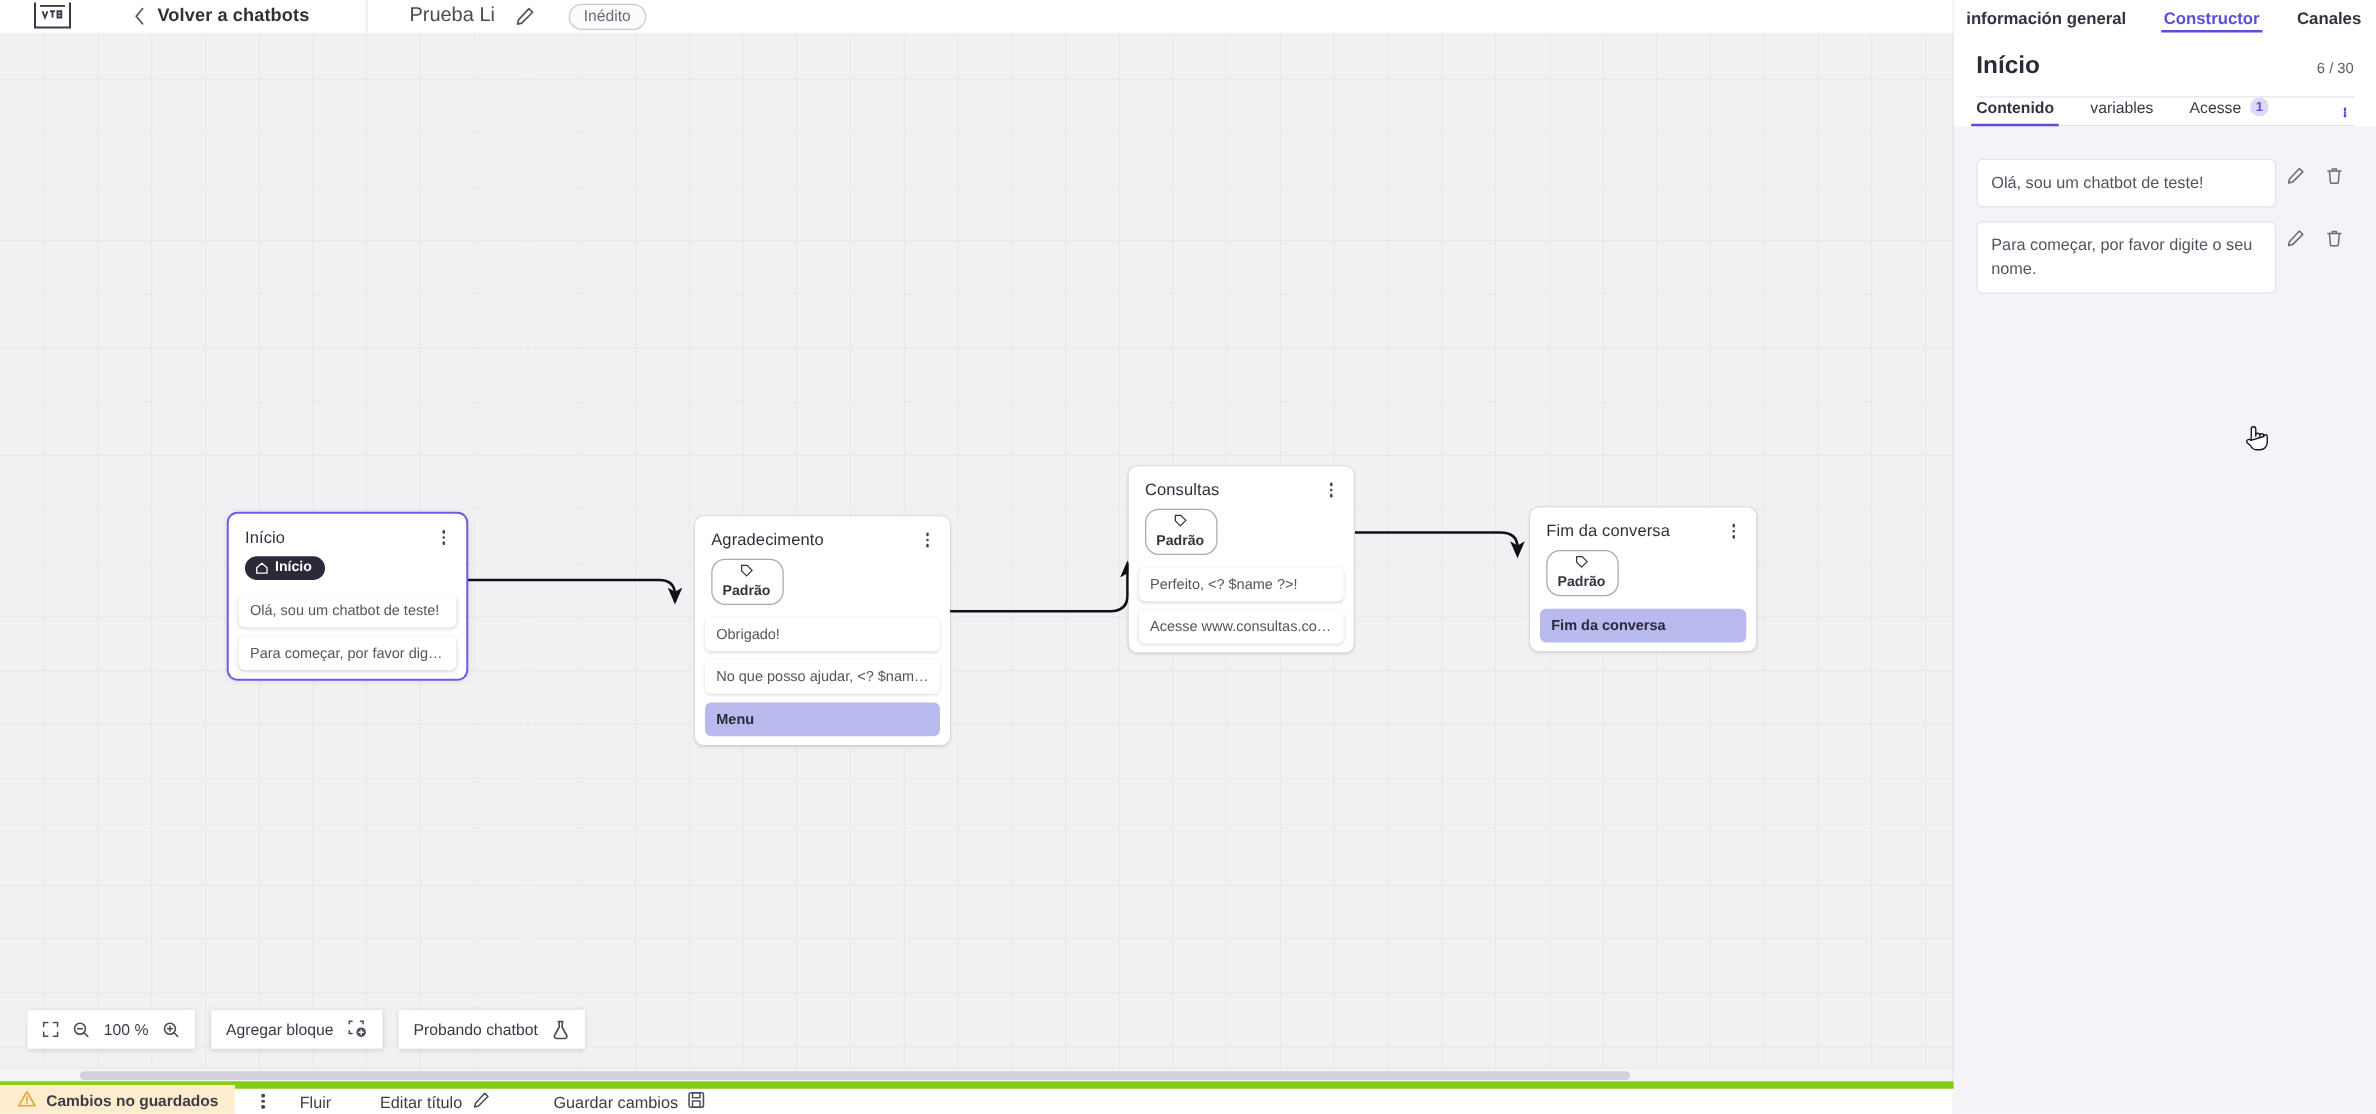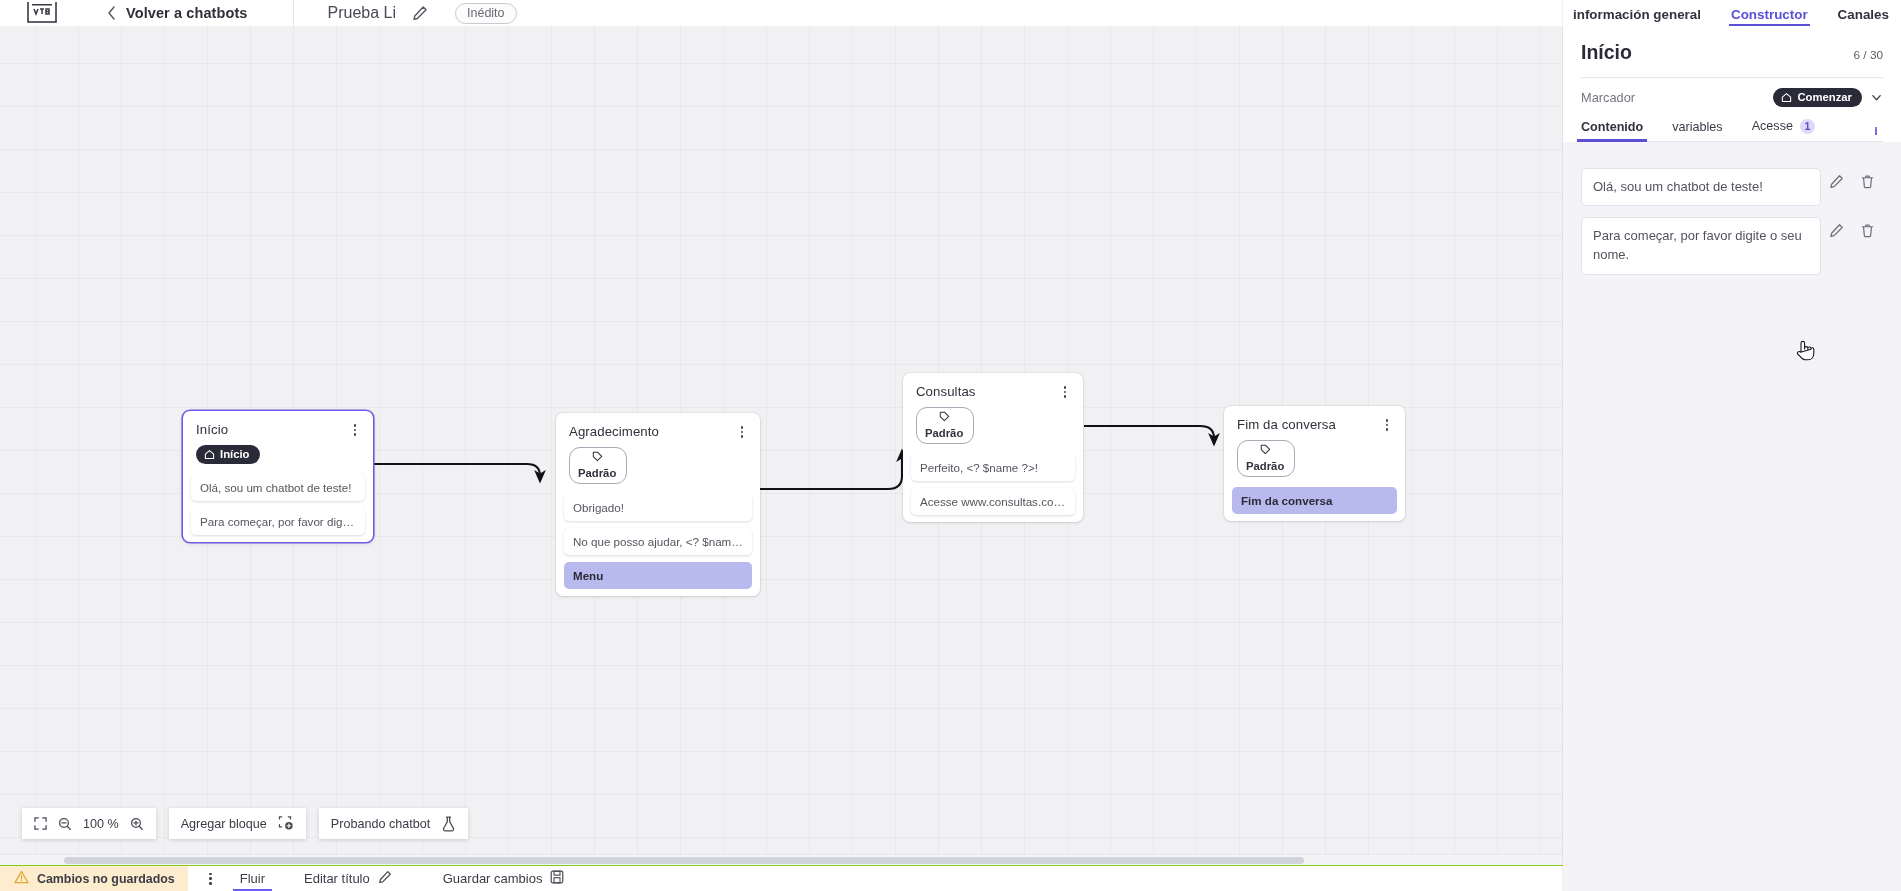--- a/index.html
+++ b/index.html
@@ -118,21 +118,21 @@
   }
   .h-scroll .thumb {
     position:absolute; left:64px; top:2px; width:1240px; height:7px;
     background:#d2d2da; border-radius:4px;
   }
 
   
   .bottombar {
     position:absolute; left:0; bottom:0; width:1563px; height:26px;
     background:#ffffff; display:flex; align-items:center; z-index:45;
-    border-top:1px solid #84cc16;
+    border-top:6px solid #84cc16;
   }
   .unsaved {
     height:26px; background:#fdeccd; display:flex; align-items:center;
     gap:8px; padding: 0 13px 0 14px; white-space:nowrap;
   }
   .unsaved .txt { font-size:12.4px; color:#3c3c46; font-weight:600; }
   .bb-kebab { margin-left:16px; }
   .bb-item {
     position:relative; display:flex; align-items:center; gap:8px; height:26px;
     font-size:13px; color:#3b3b47; cursor:pointer; white-space:nowrap;
@@ -458,36 +458,20 @@
   </div>
 
 
   <div class="rp-body">
     <div class="rp-titlerow">
       <span class="rp-title">Início</span>
       <span class="rp-count">6 / 30</span>
     </div>
     <div class="rp-hr"></div>
 
-    <div class="rp-markerrow">
-      <span class="rp-marker-lbl">Marcador</span>
-      <span class="rp-marker-right">
-        <span class="pill dark">
-          <svg width="11" height="11" viewBox="0 0 12 12">
-              <path d="M1.5 5.6 L6 1.7 L10.5 5.6 V10.4 H1.5 z" stroke="#fff" stroke-width="1.15" fill="none" stroke-linejoin="round"></path>
-            </svg>
-          <span>Comenzar</span>
-        </span>
-        <span class="chev-d">
-          <svg width="13" height="13" viewBox="0 0 14 14">
-              <path d="M3 5 L7 9.4 L11 5" stroke="#44444f" stroke-width="1.5" fill="none" stroke-linecap="round" stroke-linejoin="round"></path>
-            </svg>
-        </span>
-      </span>
-    </div>
 
     <div class="rp-tabs2">
       <span class="rp-t2 active">
         <span>Contenido</span>
       </span>
       <span class="rp-t2">
         <span>variables</span>
       </span>
       <span class="rp-t2">
         <span>Acesse</span>

